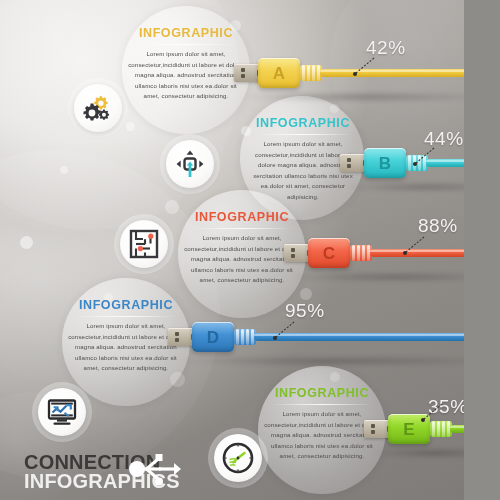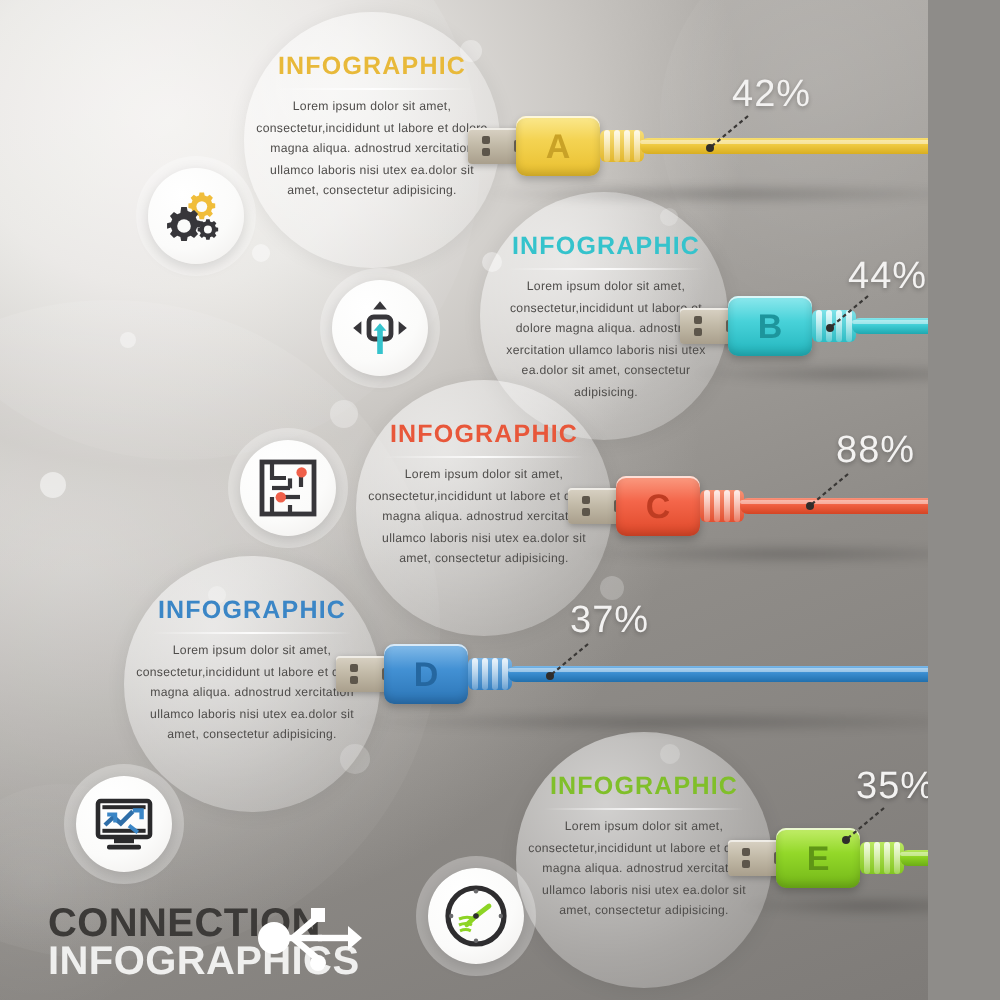--- a/index.html
+++ b/index.html
@@ -217,21 +217,21 @@
       <span style="color:#2567a0;">D</span>
     </div>
     <div class="strain" style="left:66px;background:linear-gradient(180deg,#7eb6e5,#357fc0);">
       <i style="left:2px;"></i>
         <i style="left:7px;"></i>
         <i style="left:12px;"></i>
         <i style="left:17px;"></i>
     </div>
     <div class="cable" style="left:86px;width:246px;background:linear-gradient(180deg,#7bb8e8 0%,#3a8dd0 45%,#2270ad 100%);"></div>
   </div>
-  <div class="pct" style="left:285px;top:300px;">37%</div>
+  <div class="pct" style="left:285px;top:300px;">95%</div>
   <svg class="leader" style="left:270px;top:320px;" width="30" height="22" viewBox="0 0 30 22">
     <line x1="24" y1="2" x2="6" y2="17" stroke="#3a3836" stroke-width="1.1" stroke-dasharray="2 1.6"></line>
     <circle cx="5" cy="18" r="2" fill="#2f2d2b"></circle>
   </svg>
 
   <div class="panel" style="left:264px;top:386px;width:116px;">
     <div class="ptitle" style="color:#80bf2a;">INFOGRAPHIC</div>
     <p class="ptext">Lorem ipsum dolor sit amet, consectetur,incididunt ut labore et dolore magna aliqua. adnostrud xercitation ullamco laboris nisi utex ea.dolor sit amet, consectetur adipisicing.</p>
   </div>
   <div class="rowshadow" style="left:370px;top:448px;width:130px;"></div>
@@ -245,21 +245,21 @@
       <span style="color:#5f9616;">E</span>
     </div>
     <div class="strain" style="left:66px;background:linear-gradient(180deg,#bbe862,#82c520);">
       <i style="left:2px;"></i>
         <i style="left:7px;"></i>
         <i style="left:12px;"></i>
         <i style="left:17px;"></i>
     </div>
     <div class="cable" style="left:86px;width:50px;background:linear-gradient(180deg,#b7e65e 0%,#8cd322 45%,#6cad16 100%);"></div>
   </div>
-  <div class="pct" style="left:428px;top:383px;">35%</div>
+  <div class="pct" style="left:428px;top:396px;">35%</div>
   <svg class="leader" style="left:418px;top:402px;" width="30" height="22" viewBox="0 0 30 22">
     <line x1="24" y1="2" x2="6" y2="17" stroke="#3a3836" stroke-width="1.1" stroke-dasharray="2 1.6"></line>
     <circle cx="5" cy="18" r="2" fill="#2f2d2b"></circle>
   </svg>
 
   <div class="iconbubble" style="left:74px;top:84px;width:48px;height:48px;">
     <svg width="30" height="28" viewBox="0 0 30 28">
       <g fill="#f0bd3a">
         <path d="M16.8 2.2h2.2l.35 1.55 1.25.5 1.3-.9 1.55 1.55-.9 1.3.5 1.25 1.55.35v2.2l-1.55.35-.5 1.25.9 1.3-1.55 1.55-1.3-.9-1.25.5-.35 1.55h-2.2l-.35-1.55-1.25-.5-1.3.9-1.55-1.55.9-1.3-.5-1.25-1.55-.35v-2.2l1.55-.35.5-1.25-.9-1.3 1.55-1.55 1.3.9 1.25-.5z"></path>
       </g>

